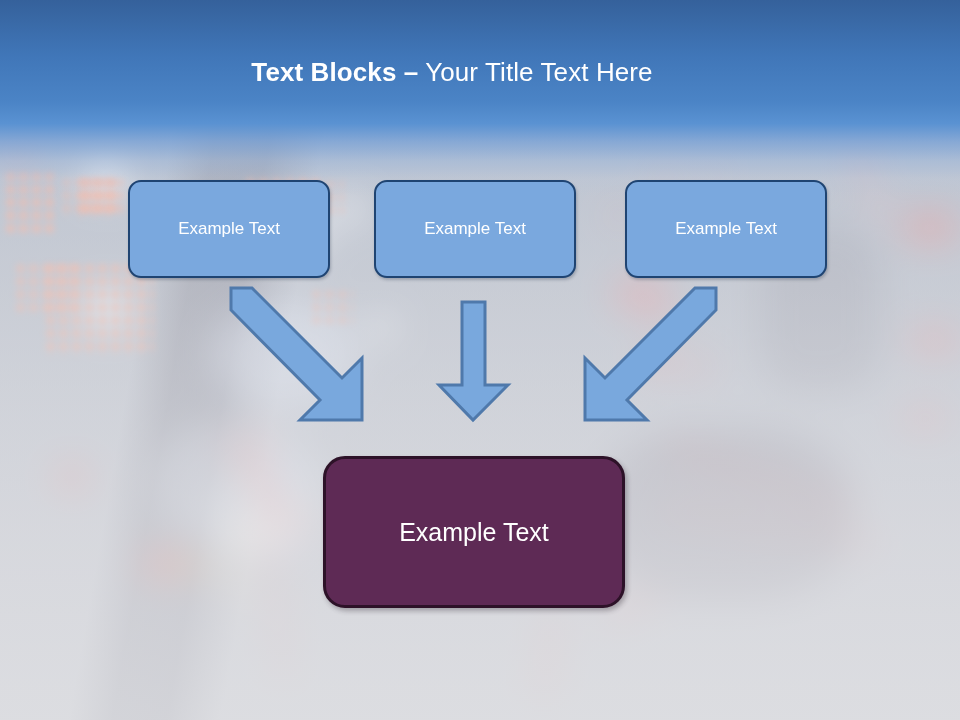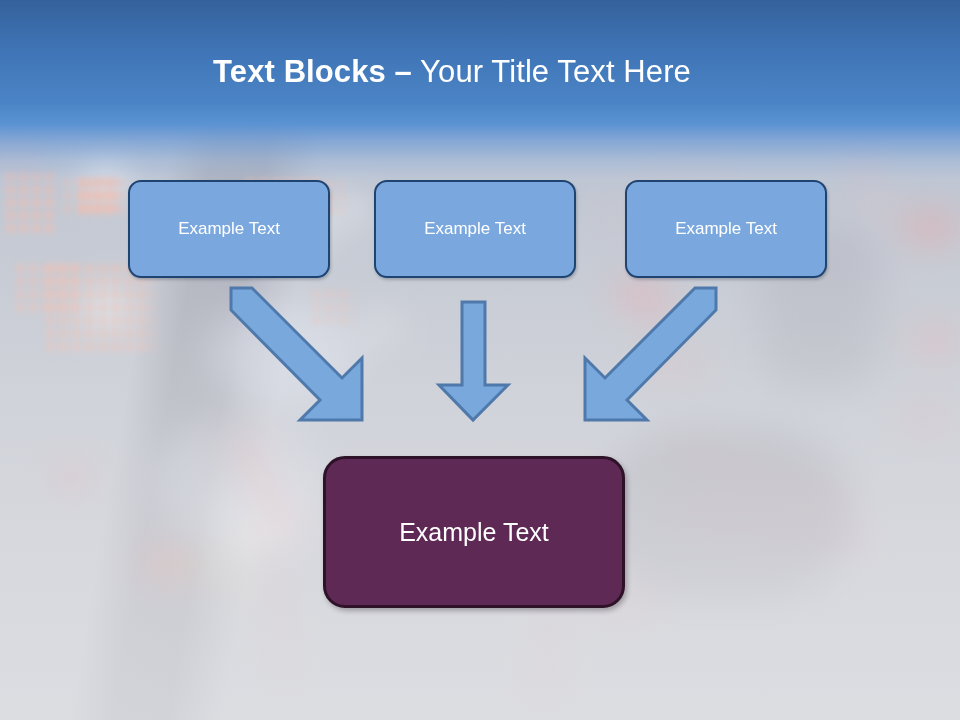--- a/index.html
+++ b/index.html
@@ -84,21 +84,21 @@
       rgba(200,208,224,0.00) 100%);
   }
 
   .title {
     position: absolute;
     left: 0;
     top: 52px;
     width: 904px;
     text-align: center;
     color: #ffffff;
-    font-size: 31px;
+    font-size: 26px;
     line-height: 40px;
     letter-spacing: 0.1px;
     white-space: nowrap;
   }
   .title .bold { font-weight: bold; }
   .title .light { font-weight: normal; }
 
   
   .tbox {
     position: absolute;

